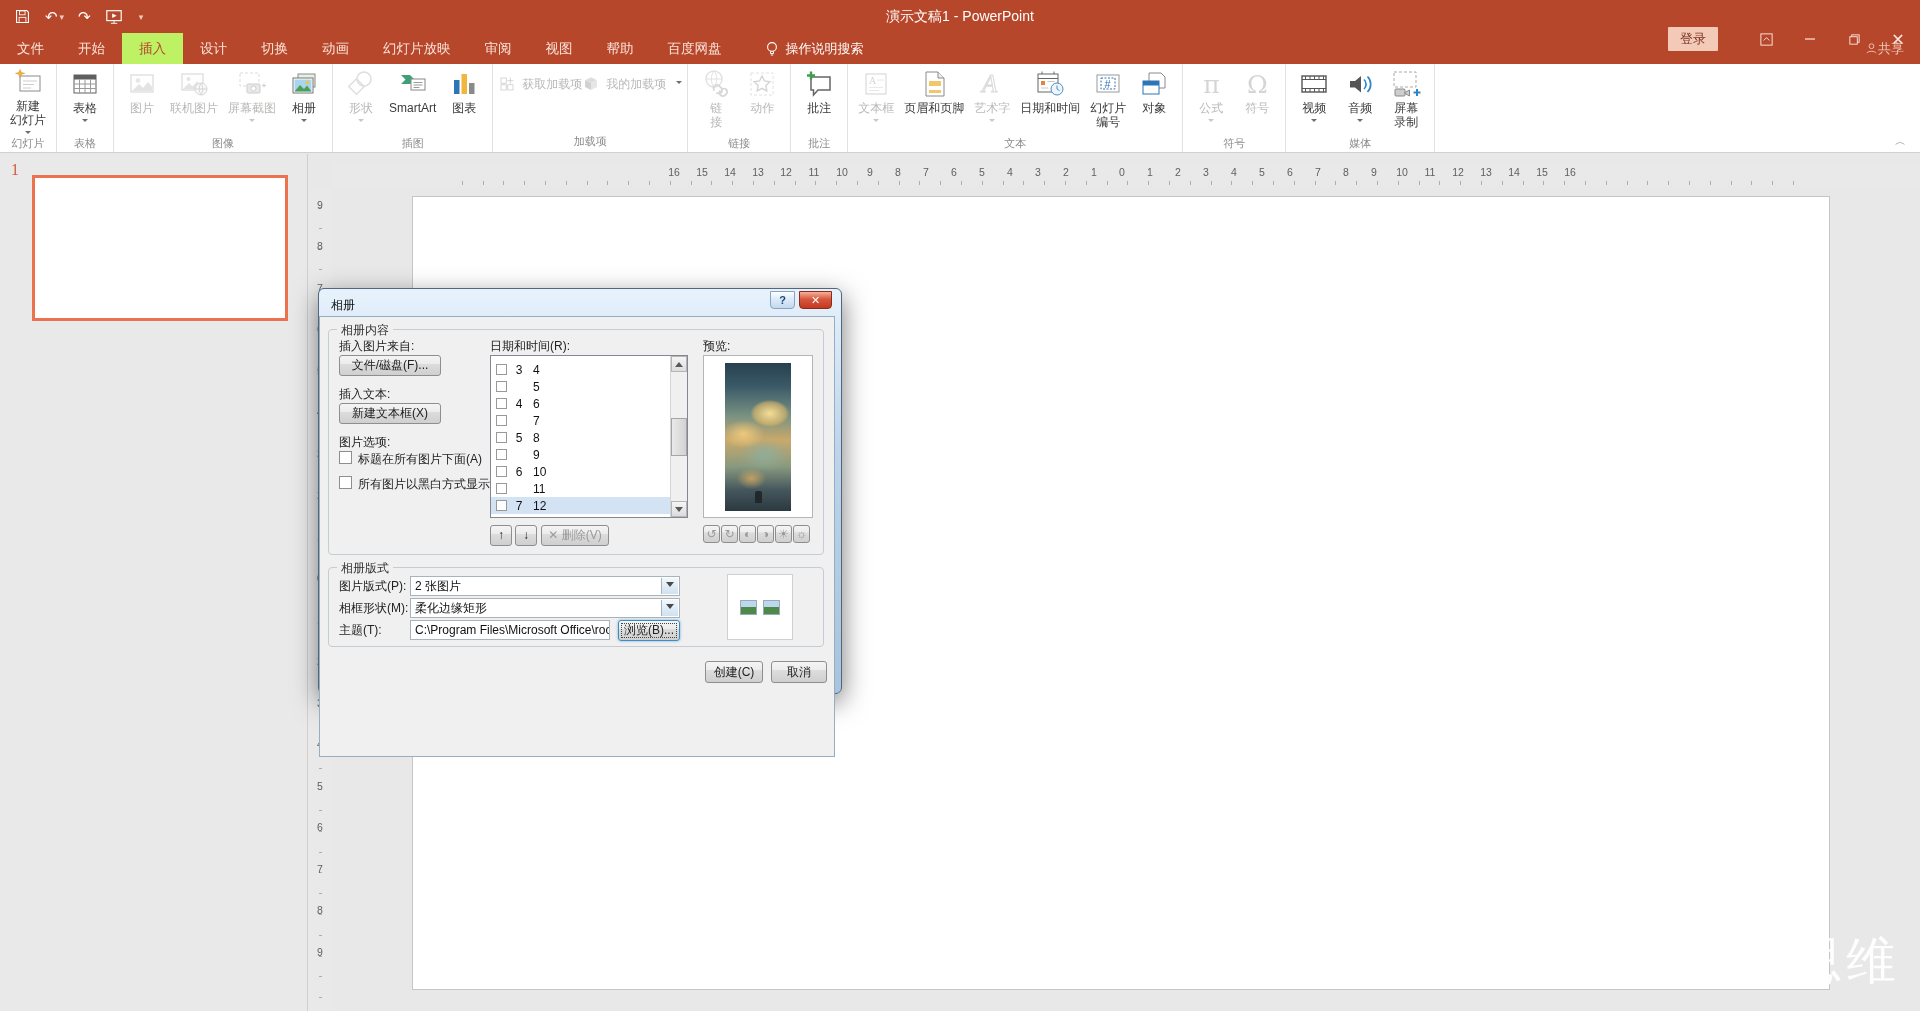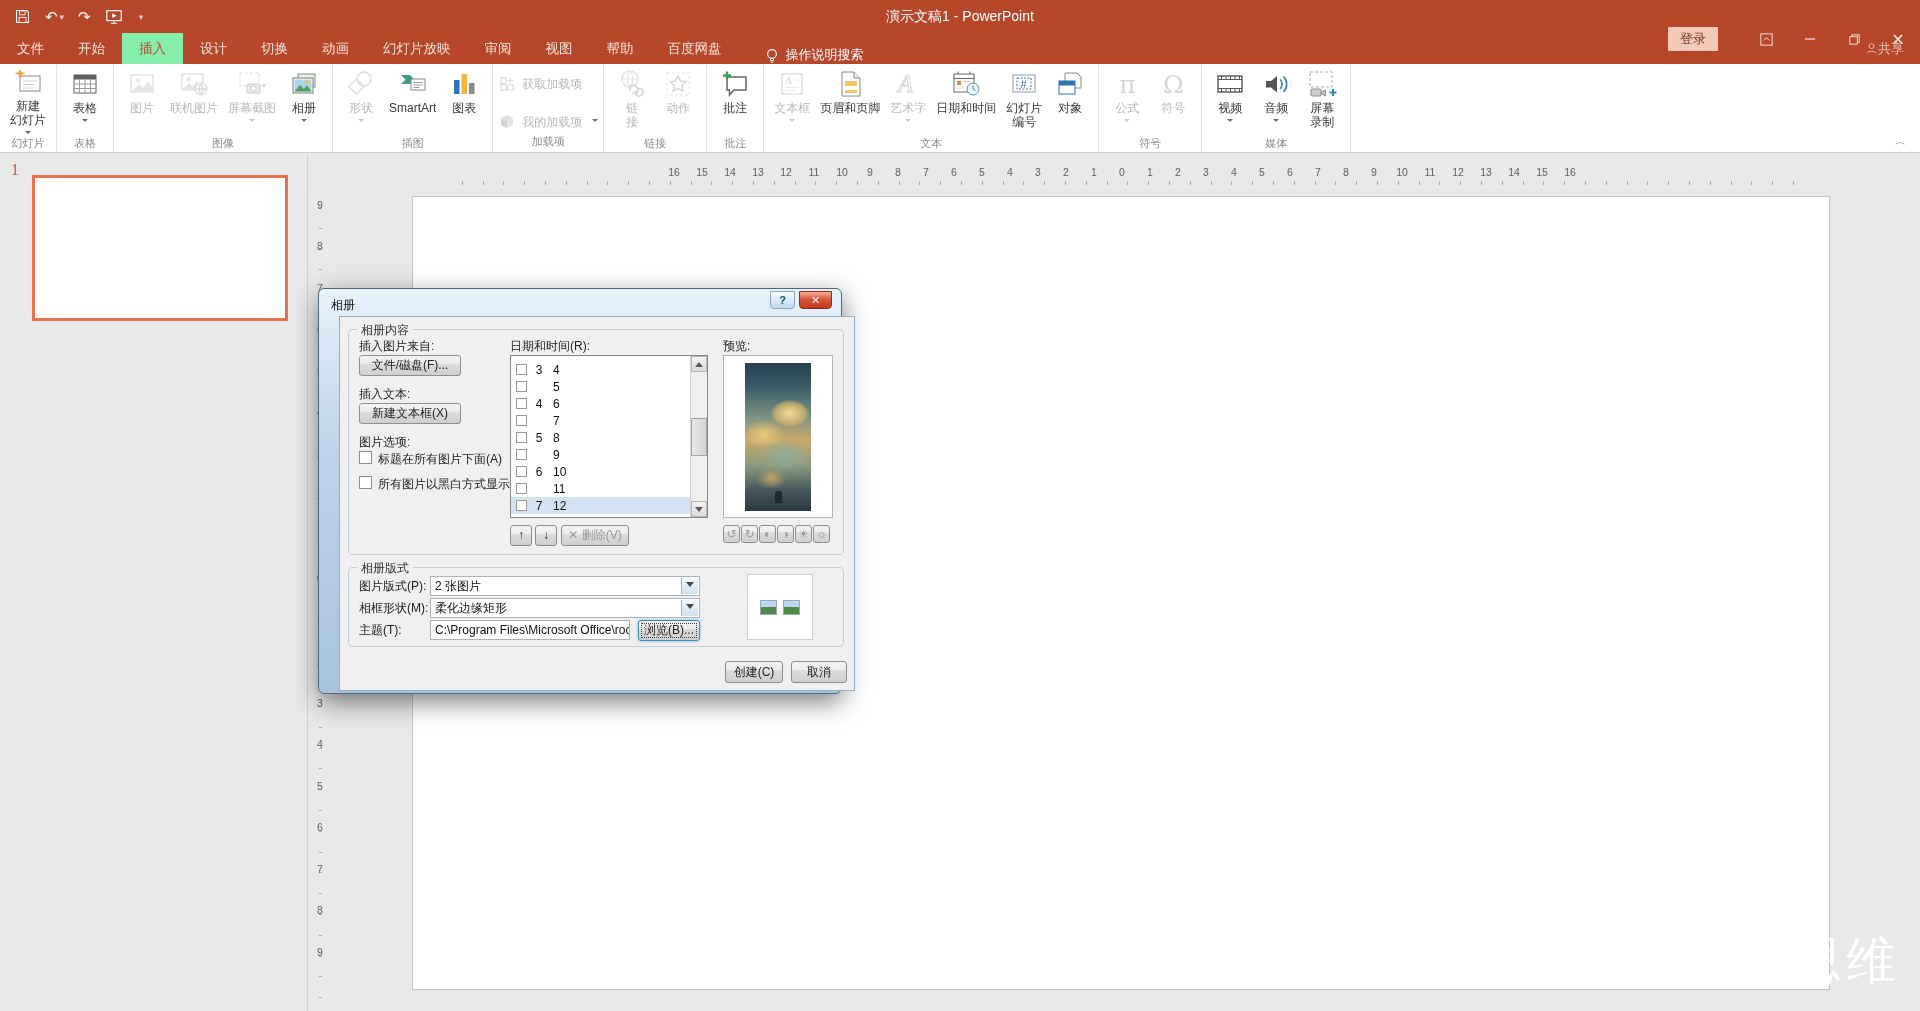--- a/index.html
+++ b/index.html
@@ -15,40 +15,40 @@
   .qat-caret { font-size:9px; margin-left:2px; color:#f3cdbf; }
   .win-title { position:absolute; left:0; right:0; text-align:center; font-size:14px; color:#ffffff; pointer-events:none; }
   .tb-right { margin-left:auto; display:flex; align-items:center; height:33px;margin-top:45px; }
   .signin { background:#f3c9b8; color:#7c3420; font-size:13px; padding:3px 12px; border-radius:1px; margin-right:26px; }
   .wbtn { width:44px; height:33px; display:flex; align-items:center; justify-content:center; color:#fce8e1; }
 
   
   .tabrow { position:absolute; left:0; top:33px; width:1920px; height:31px;
     background:#b7472a; display:flex; align-items:stretch; z-index:29; }
   .tab { color:#fbe3da; font-size:13.5px; padding:0 17px; display:flex; align-items:center; }
-  .tab.active { background:#86efac; color:#b7472a; }
-  .tellme { display:flex; align-items:flex-end; gap:7px; margin-left:26px; color:#fff; font-size:13px; }
+  .tab.active { background:#bef264; color:#b7472a; }
+  .tellme { display:flex; align-items:center; gap:7px; margin-left:26px; color:#fff; font-size:13px; }
   .share { margin-left:auto; margin-right:16px; display:flex; align-items:center; 
     color:#f0c7b8; font-size:13px; }
 
   
   .ribbon { position:absolute; left:0; top:64px; width:1920px; height:89px; background:#fff;
     border-bottom:1px solid #d2d0ce; display:flex; z-index:28; }
   .rgroup { display:flex; flex-direction:column; border-right:1px solid #e3e2e1; }
   .rgroup-content { flex:1; display:flex; align-items:flex-start; padding:3px 5px 0; }
   .rgroup-name { text-align:center; font-size:11px; color:#8c8b8a; padding:1px 8px 3px; }
   .rbtn { height:68px; min-width:46px; padding:0 5px; display:flex; flex-direction:column;
     align-items:center; font-size:12px; color:#3b3b3b; }
   .rbtn .ric { width:34px; height:34px; display:flex; align-items:center; justify-content:center; }
   .rlb { line-height:14px; white-space:nowrap; }
   .caret { width:0; height:0; border:3.5px solid transparent; border-top-color:#6f6e6d; margin-top:4px; }
   .rbtn.dis { color:#b9b8b7; }
   .rbtn.dis .ric { opacity:.42; filter:grayscale(1); }
   .rbtn.dis .caret { border-top-color:#c9c8c7; }
-  .addins-col { display:flex; flex-direction:column; gap:20px; padding-top:8px;font-family:Liberation Serif, serif; }
+  .addins-col { display:flex; flex-direction:row; gap:0; padding-top:8px;font-family:Liberation Serif, serif; }
   .sbtn { display:flex; align-items:center; gap:6px; font-size:12px; color:#b9b8b7; }
   .sbtn .sic { width:18px; height:18px; opacity:.45; filter:grayscale(1); }
   .glyph-ic { font-size:25px; color:#9d9c9b; line-height:1; font-family:"DejaVu Serif",serif; }
   .ribbon-collapse { position:absolute; right:14px; top:134px; color:#8c8b8a; font-size:11px; z-index:28; }
 
   
   .panel { position:absolute; left:0; top:154px; width:308px; bottom:0; background:#e9e9e9;
     border-right:1px solid #cfcfcf; }
   .slide-num { position:absolute; left:11px; top:161px; color:#d4593a; font-size:16px; z-index:2;
     font-family:"Liberation Serif","DejaVu Serif",serif; }
@@ -72,21 +72,21 @@
   .dialog { position:absolute; left:318px; top:288px; width:524px; height:406px; z-index:40;
     background:linear-gradient(#e7f2fc,#bdd4ea 40%,#a9c3dc); border:1px solid #50677e; border-radius:6px;
     box-shadow:1px 8px 26px rgba(0,0,0,.5); padding:3px; }
   .dlg-title { height:23px; font-size:12px; color:#111; padding:5px 0 0 9px; }
   .dlg-help, .dlg-close { position:absolute; top:2px; height:18px; font-size:11px; text-align:center;
     border-radius:0 0 4px 4px; line-height:17px; }
   .dlg-help { right:46px; width:25px; background:linear-gradient(#fdfeff,#dcebf8 45%,#c3d9ee);
     border:1px solid #8aa4bf; color:#1a4a7a; font-weight:bold; }
   .dlg-close { right:9px; width:33px; background:linear-gradient(#f6b09a,#d6573d 45%,#c23a20);
     border:1px solid #8d2b18; color:#fff; font-weight:bold; }
-  .dlg-client { position:absolute; left:20px; top:27px; width:516px; height:375px;
+  .dlg-client { position:absolute; left:0; top:27px; width:516px; height:441px;
     background:#f0f0f0; border:1px solid #96aec2; }
   .grpbox { position:absolute; border:1px solid #c5cdd4; border-radius:4px; }
   .grpbox > .legend { position:absolute; top:-8px; left:8px; background:#f0f0f0; padding:0 4px; font-size:12px; color:#333; }
   .dlbl { position:absolute; font-size:12px; color:#222; white-space:nowrap; }
   .wbtn7 { position:absolute; font-size:12px; color:#222; text-align:center;
     background:linear-gradient(#f4f4f4,#ececec 40%,#dddddd 41%,#cfcfcf); border:1px solid #8e8e8e;
     border-radius:3px; line-height:18px; }
   .wbtn7.dis { color:#9a9a9a; }
   .wbtn7.focus { border-color:#3f8cc0; box-shadow:0 0 3px #69b2e0; outline:1px dotted #444; outline-offset:-4px; }
   .cb { position:absolute; width:13px; height:13px; background:#fff; border:1px solid #8e8e8e; }

